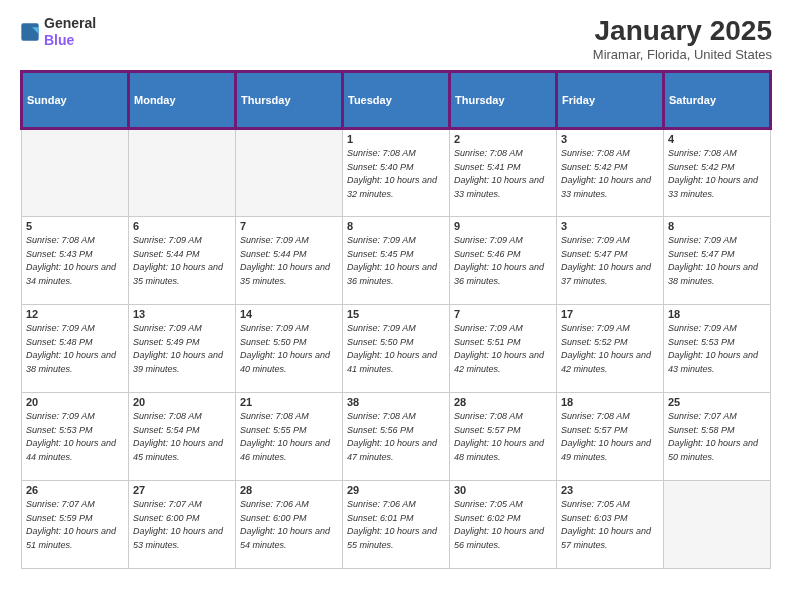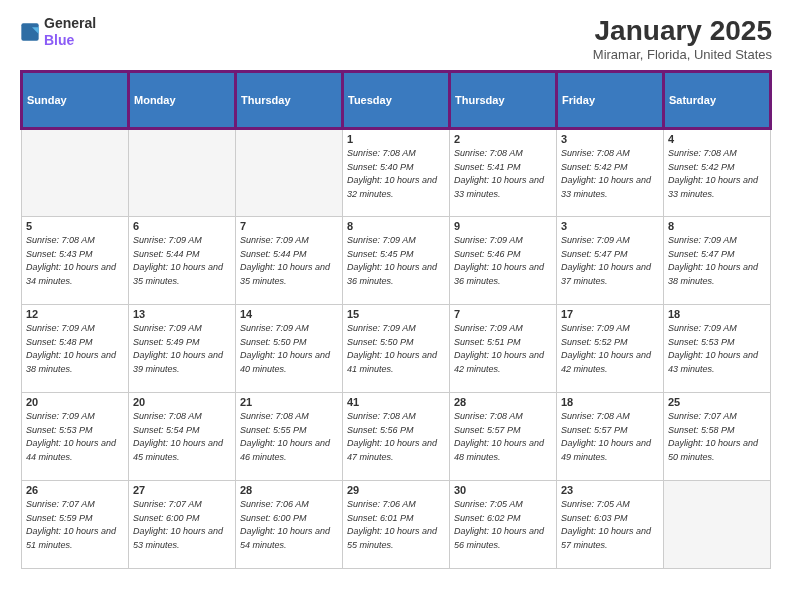--- a/index.html
+++ b/index.html
@@ -217,21 +217,21 @@
           </td>
           <td>
             <span class="day-num">20</span>
             <div class="day-info">Sunrise: 7:08 AM<br>Sunset: 5:54 PM<br>Daylight: 10 hours and 45 minutes.</div>
           </td>
           <td>
             <span class="day-num">21</span>
             <div class="day-info">Sunrise: 7:08 AM<br>Sunset: 5:55 PM<br>Daylight: 10 hours and 46 minutes.</div>
           </td>
           <td>
-            <span class="day-num">41</span>
+            <span class="day-num">38</span>
             <div class="day-info">Sunrise: 7:08 AM<br>Sunset: 5:56 PM<br>Daylight: 10 hours and 47 minutes.</div>
           </td>
           <td>
             <span class="day-num">28</span>
             <div class="day-info">Sunrise: 7:08 AM<br>Sunset: 5:57 PM<br>Daylight: 10 hours and 48 minutes.</div>
           </td>
           <td>
             <span class="day-num">18</span>
             <div class="day-info">Sunrise: 7:08 AM<br>Sunset: 5:57 PM<br>Daylight: 10 hours and 49 minutes.</div>
           </td>

